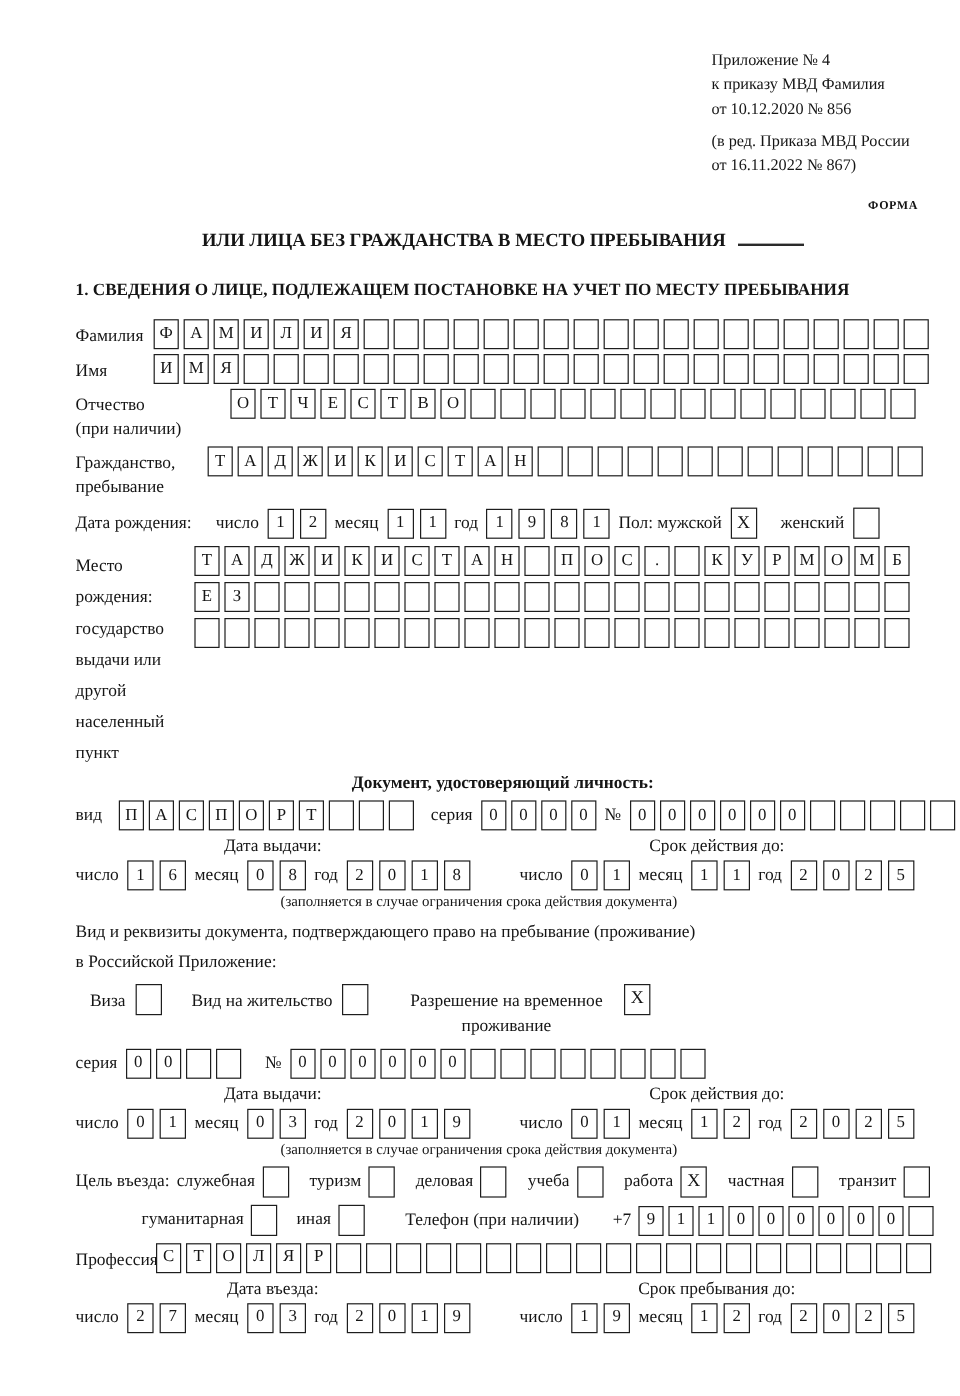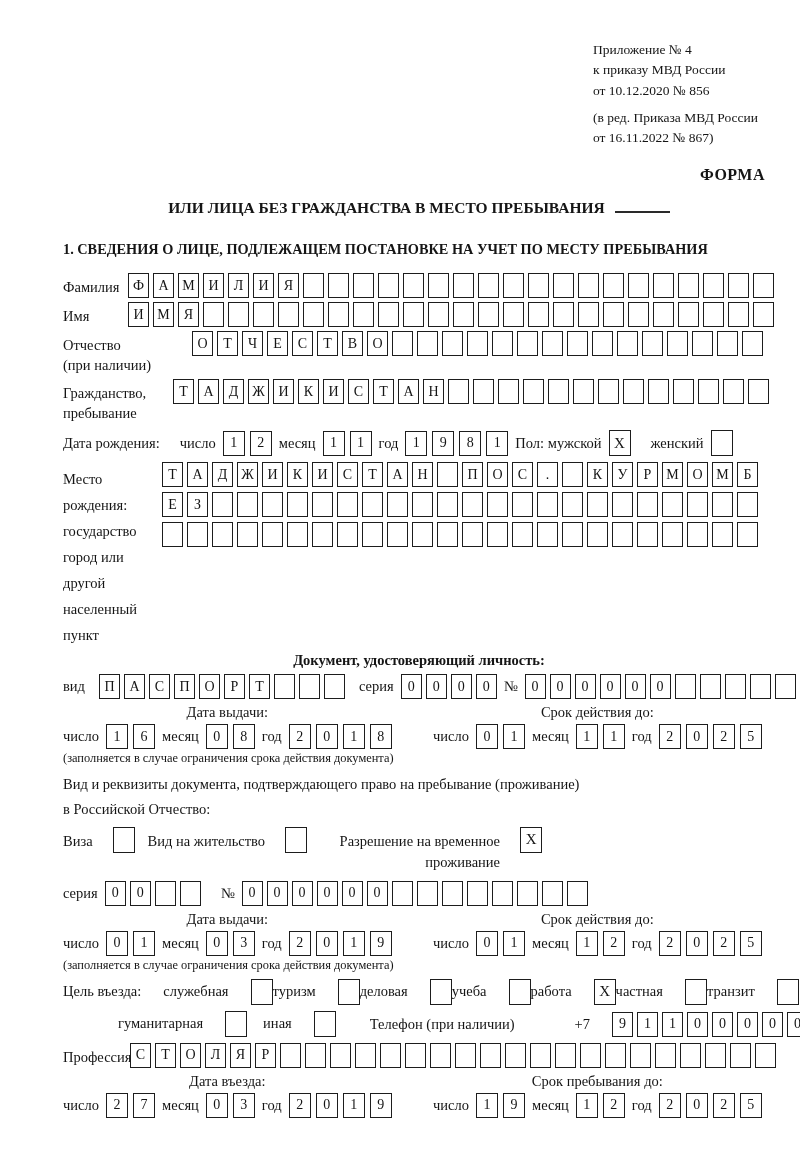--- a/index.html
+++ b/index.html
@@ -4,59 +4,59 @@
 <style>
   html,body{margin:0;padding:0;}
   body{
     width:800px;height:1163px;box-sizing:border-box;
     padding:40px 25px 0 63px;background:#ffffff;overflow:hidden;
     font-family:"Liberation Serif",serif;font-size:14.5px;color:#151515;
   }
   
   .hdr{margin-left:530px;font-size:13.5px;line-height:1.5;}
   .hdr .grp2{margin-top:7px;}
-  .forma{font-weight:700;text-align:right;margin:18px 10px 0 0;font-size:16px;letter-spacing:.5px;}
+  .forma{font-weight:700;text-align:right;margin:18px 10px 0 0;font-size:10px;letter-spacing:.5px;}
   .title{font-weight:700;text-align:center;font-size:15.5px;line-height:1.6;margin-top:12px;}
   .blank-line{display:inline-block;width:55px;border-bottom:2px solid #2a2a2a;height:13px;margin-left:10px;}
   .sec{font-weight:700;font-size:14.3px;margin:20px 0 15px;white-space:nowrap;}
   
   .frow{display:flex;align-items:flex-start;margin-bottom:4px;}
   .flabel{flex:none;padding-top:4px;line-height:20px;}
   .w65{width:65px;} .w110{width:110px;} .w129{width:129px;} .w99{width:99px;} .w67{width:67px;}
   
   .cells{display:inline-flex;gap:4px;}
   .cell{box-sizing:border-box;flex:none;width:21px;height:25px;border:1.5px solid #1d1d1d;
         display:inline-flex;align-items:center;justify-content:center;font-size:14px;background:#fff;}
   .date{gap:5px;} .date .cell{width:22px;}
   .cb{gap:0;} .cb .cell{width:22px;height:26px;font-size:15px;}
   .stack{display:flex;flex-direction:column;gap:5px;}
   
   .drow{display:flex;margin:5px 0 1px;gap:28px;}
   .dcol-l{width:47%;} .dcol-r{width:53%;}
   .dhead{text-align:center;margin-bottom:3px;}
   .dgroup{display:flex;align-items:center;gap:7px;white-space:nowrap;text-align:center;}
-  .note{font-size:12.4px;text-align:left;padding-right:40px;margin:2px 0 6px;}
+  .note{font-size:12.4px;text-align:center;padding-right:40px;margin:2px 0 6px;}
   .dochead{font-weight:700;text-align:center;margin:4px 0 5px;}
   .para{line-height:1.75;margin:4px 0 2px;}
   
   .optrow{display:flex;align-items:flex-start;gap:13px;margin:4px 0 8px;}
-  .opt{display:flex;align-items:flex-start;gap:20px;}
+  .opt{display:flex;align-items:flex-start;gap:8px;margin-left:12px;}
   .optlab{padding-top:4px;line-height:1.45;}
-  .optlab.c2{width:180px;text-align:right;}
+  .optlab.c2{width:180px;text-align:center;}
   .optlab.c3{width:178px;text-align:center;}
   .purpose-row{display:flex;align-items:center;justify-content:space-between;margin:6px 0 4px;}
-  .pitem{display:flex;align-items:center;gap:22px;white-space:nowrap;}
+  .pitem{display:flex;align-items:center;gap:6px;white-space:nowrap;}
   .purpose2{display:flex;align-items:flex-end;gap:16px;margin:6px 0 6px 55px;}
 </style>
 </head>
 <body>
 
 <div class="hdr">
   <div>Приложение № 4</div>
-  <div>к приказу МВД России</div>
+  <div>к приказу МВД Фамилия</div>
   <div>от 10.12.2020 № 856</div>
   <div class="grp2">
     <div>(в ред. Приказа МВД России</div>
     <div>от 16.11.2022 № 867)</div>
   </div>
 </div>
 
 <div class="forma">ФОРМА</div>
 
 <div class="title">
@@ -222,21 +222,21 @@
   <span>женский</span>
   <span class="cells cb">
       <span class="cell"></span>
     </span>
 </div>
 
 <div class="frow">
   <div class="flabel w99" style="line-height:26px;">
     <div>Место рождения:</div>
     <div>государство</div>
-    <div>город или другой</div>
+    <div>выдачи или другой</div>
     <div>населенный пункт</div>
   </div>
   <div class="stack">
     <div class="cells">
         <span class="cell">Т</span>
         <span class="cell">А</span>
         <span class="cell">Д</span>
         <span class="cell">Ж</span>
         <span class="cell">И</span>
         <span class="cell">К</span>
@@ -399,21 +399,21 @@
           <span class="cell">2</span>
           <span class="cell">5</span>
         </span>
     </div>
   </div>
 </div>
 <div class="note">(заполняется в случае ограничения срока действия документа)</div>
 
 <div class="para">
   <div>Вид и реквизиты документа, подтверждающего право на пребывание (проживание)</div>
-  <div>в Российской Отчество:</div>
+  <div>в Российской Приложение:</div>
 </div>
 
 <div class="optrow">
   <div class="opt">
     <span class="optlab">Виза</span>
     <span class="cells cb">
         <span class="cell"></span>
       </span>
   </div>
   <div class="opt">

